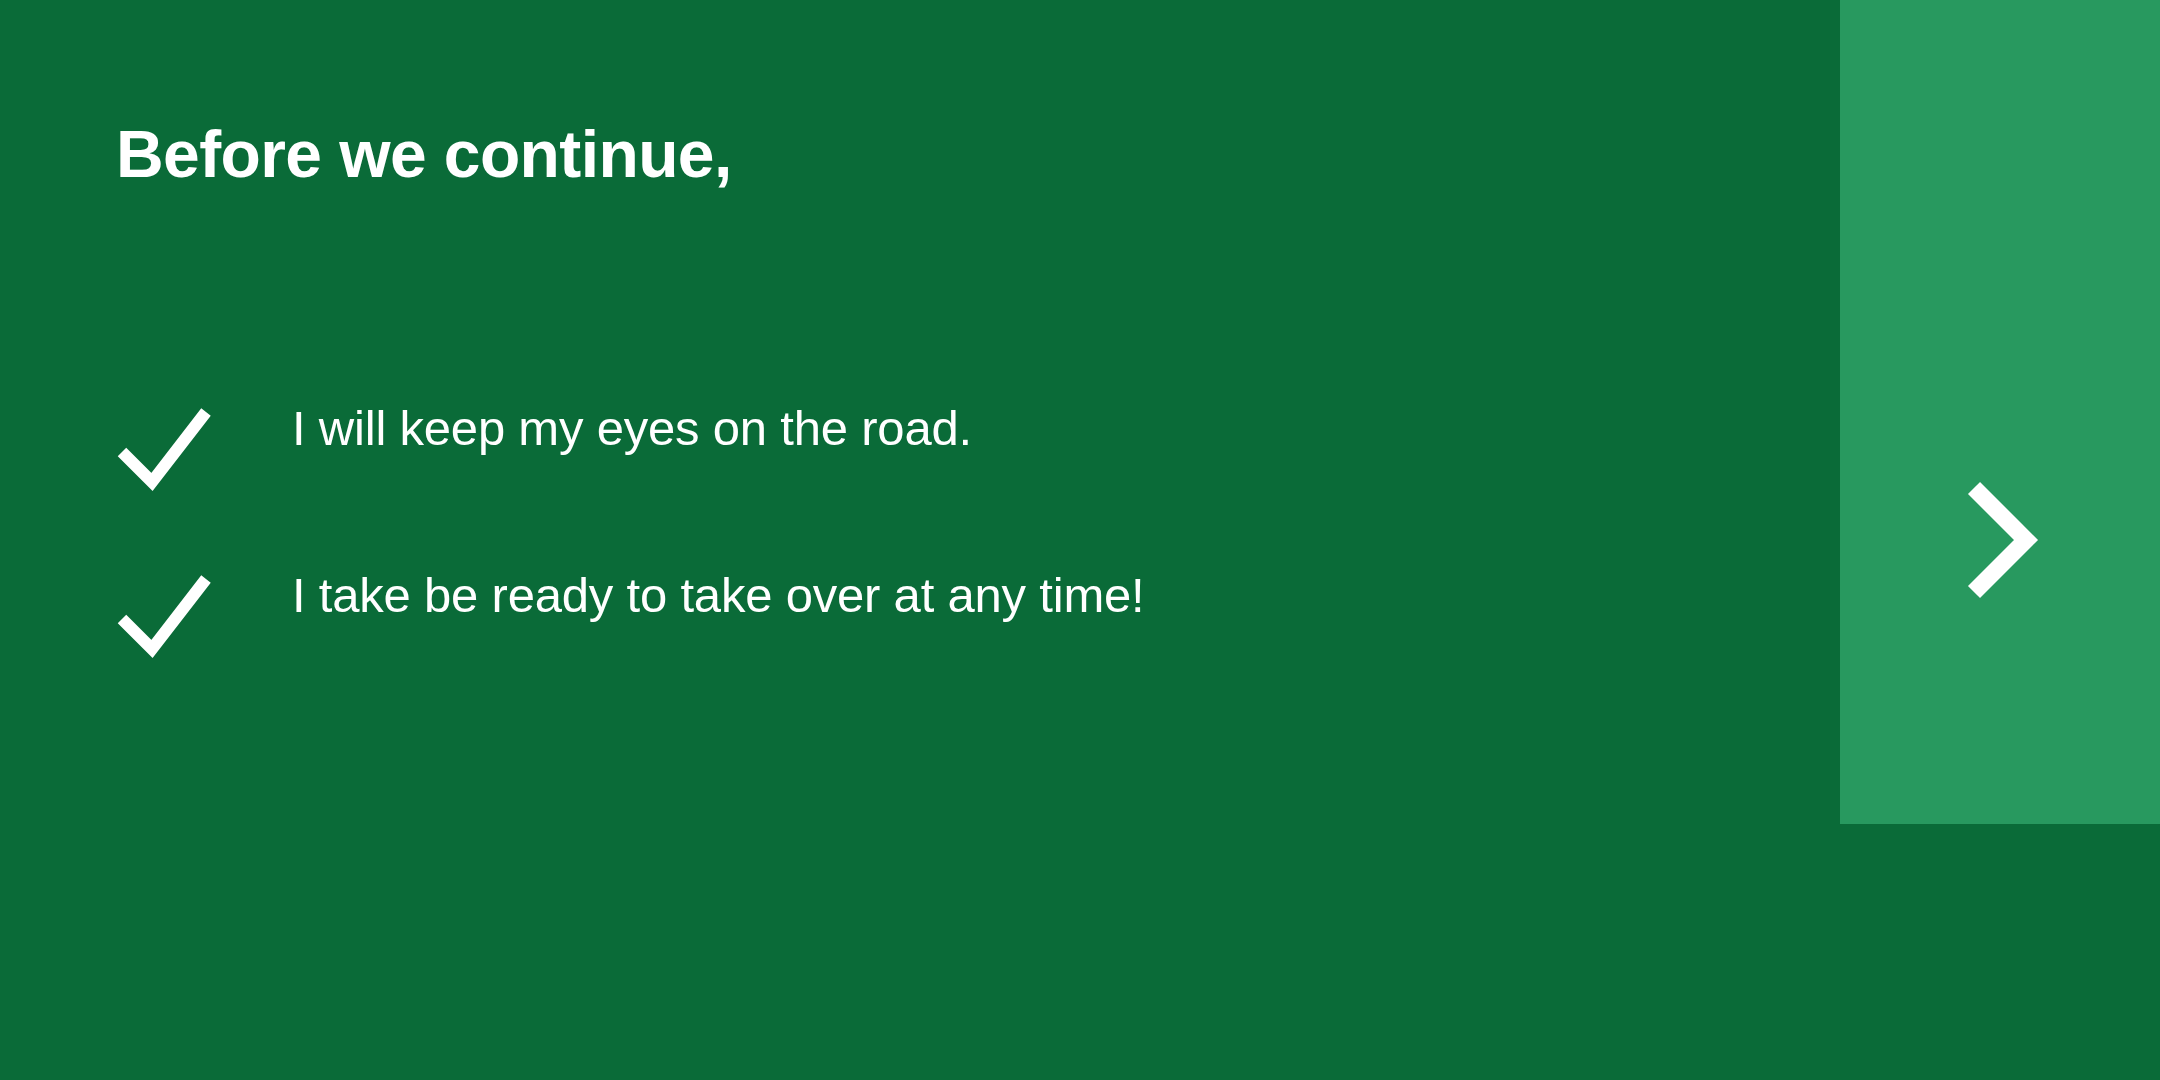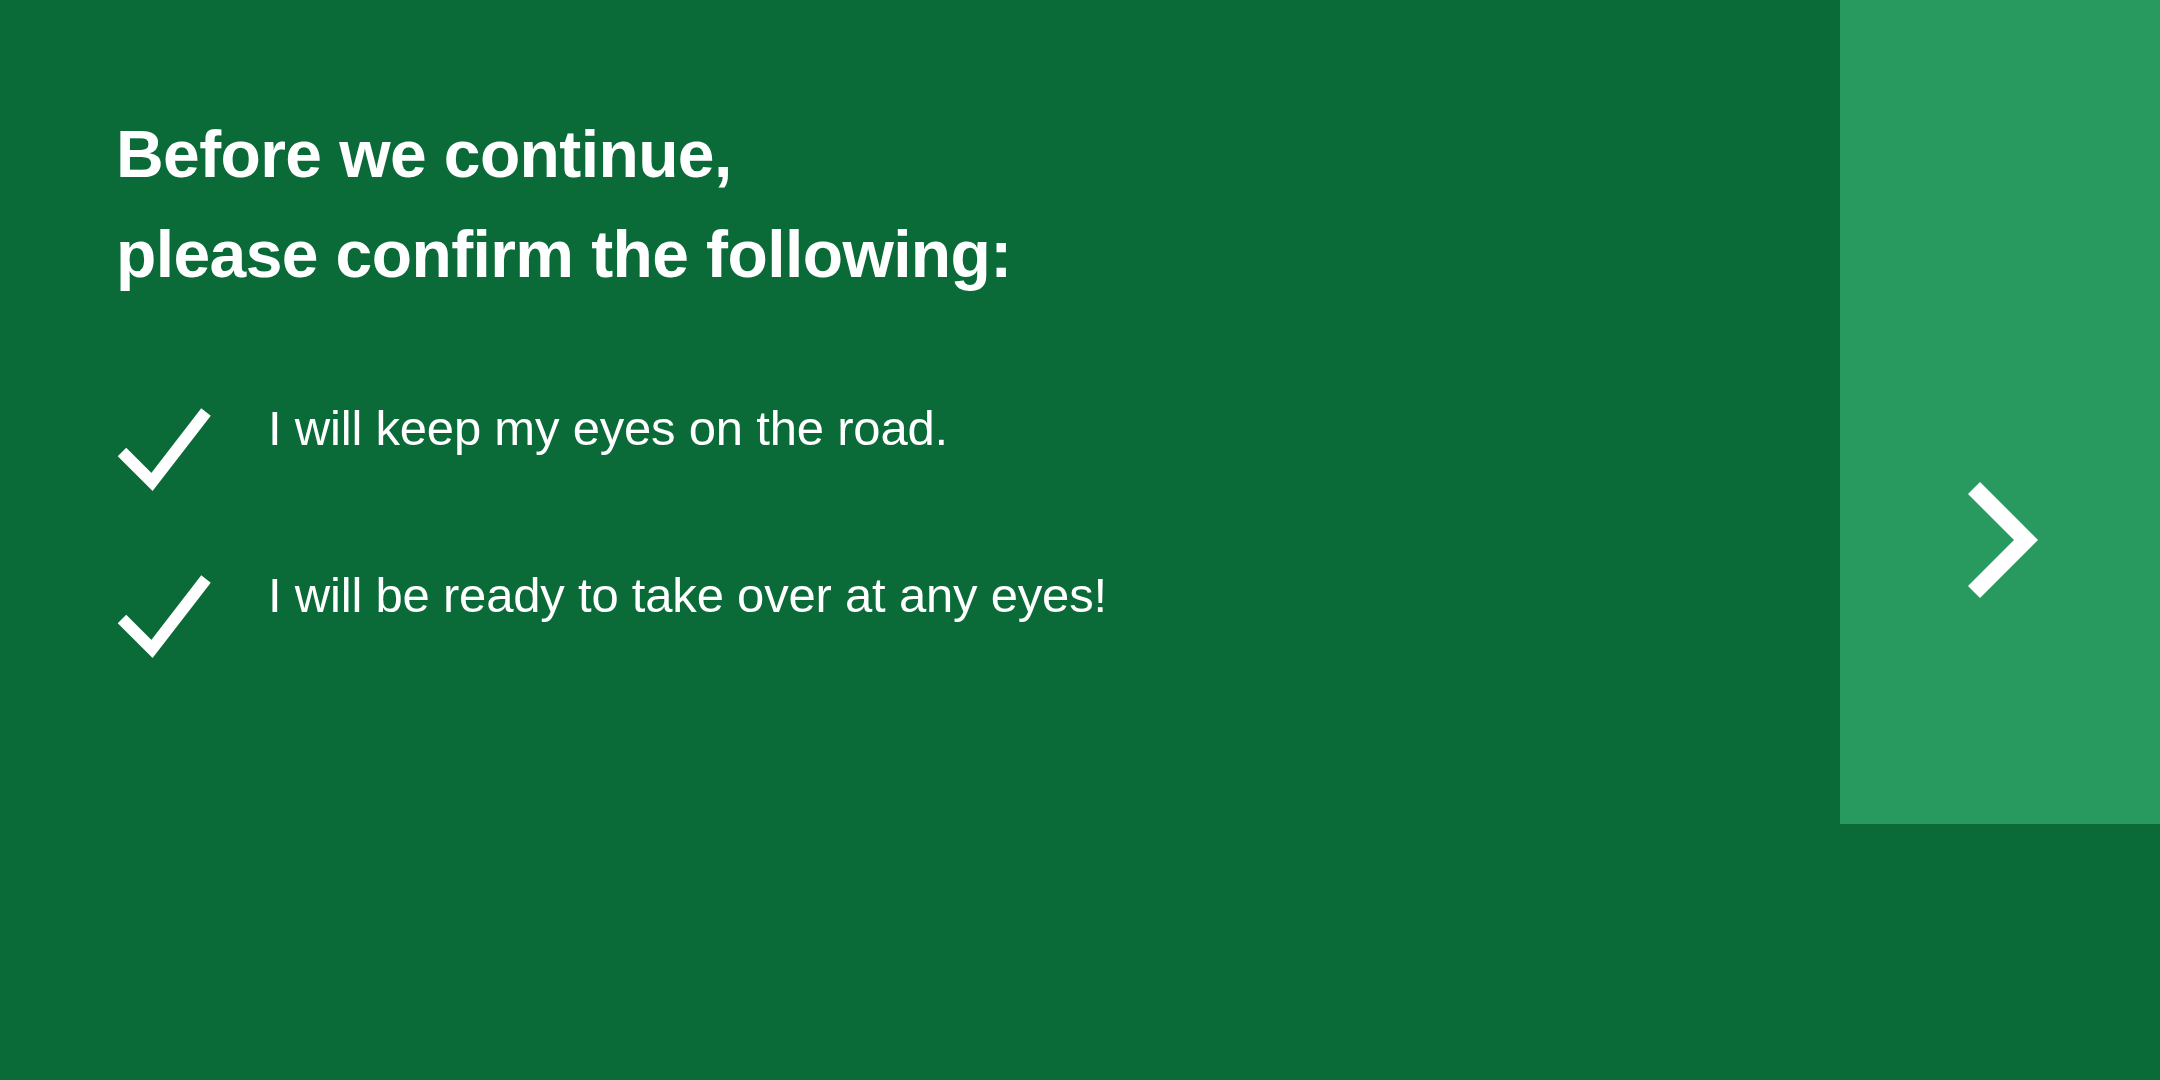--- a/index.html
+++ b/index.html
@@ -79,21 +79,21 @@
 
   .check-icon svg {
     display: block;
     width: 96px;
     height: 92px;
     overflow: visible;
   }
 
   .check-label {
     flex: 0 0 auto;
-    margin-left: 56px;
+    margin-left: 80px;
     margin-top: 8px;
     color: #ffffff;
     font-size: 49px;
     font-weight: 400;
     line-height: 64px;
     letter-spacing: -0.2px;
     white-space: nowrap;
   }
 
   
@@ -122,42 +122,41 @@
 </head>
 <body>
 
 <div id="screen">
 
   <div class="panel-left"></div>
   <div class="panel-right"></div>
 
   <div class="heading">
     <span class="heading-line">Before we continue,</span>
-    <span class="heading-line">please confirm the following:</span>
   </div>
 
   <div class="checklist">
 
     <div class="check-row">
       <span class="check-icon">
         <svg viewBox="0 0 96 92" xmlns="http://www.w3.org/2000/svg" aria-hidden="true">
           <polyline points="6,50 36,80 90,10" fill="none" stroke="#FFFFFF" stroke-width="12" stroke-linecap="butt" stroke-linejoin="miter"></polyline>
         </svg>
       </span>
       <span class="check-label">I will keep my eyes on the road.</span>
     </div>
 
 
     <div class="check-row">
       <span class="check-icon">
         <svg viewBox="0 0 96 92" xmlns="http://www.w3.org/2000/svg" aria-hidden="true">
           <polyline points="6,50 36,80 90,10" fill="none" stroke="#FFFFFF" stroke-width="12" stroke-linecap="butt" stroke-linejoin="miter"></polyline>
         </svg>
       </span>
-      <span class="check-label">I will be ready to take over at any eyes!</span>
+      <span class="check-label">I take be ready to take over at any time!</span>
     </div>
 
   </div>
 
   <button class="next-button" type="button">
     <span>
       <svg viewBox="0 0 80 120" xmlns="http://www.w3.org/2000/svg" aria-hidden="true">
         <polyline points="14,8 66,60 14,112" fill="none" stroke="#FFFFFF" stroke-width="17" stroke-linecap="butt" stroke-linejoin="miter"></polyline>
       </svg>
     </span>

